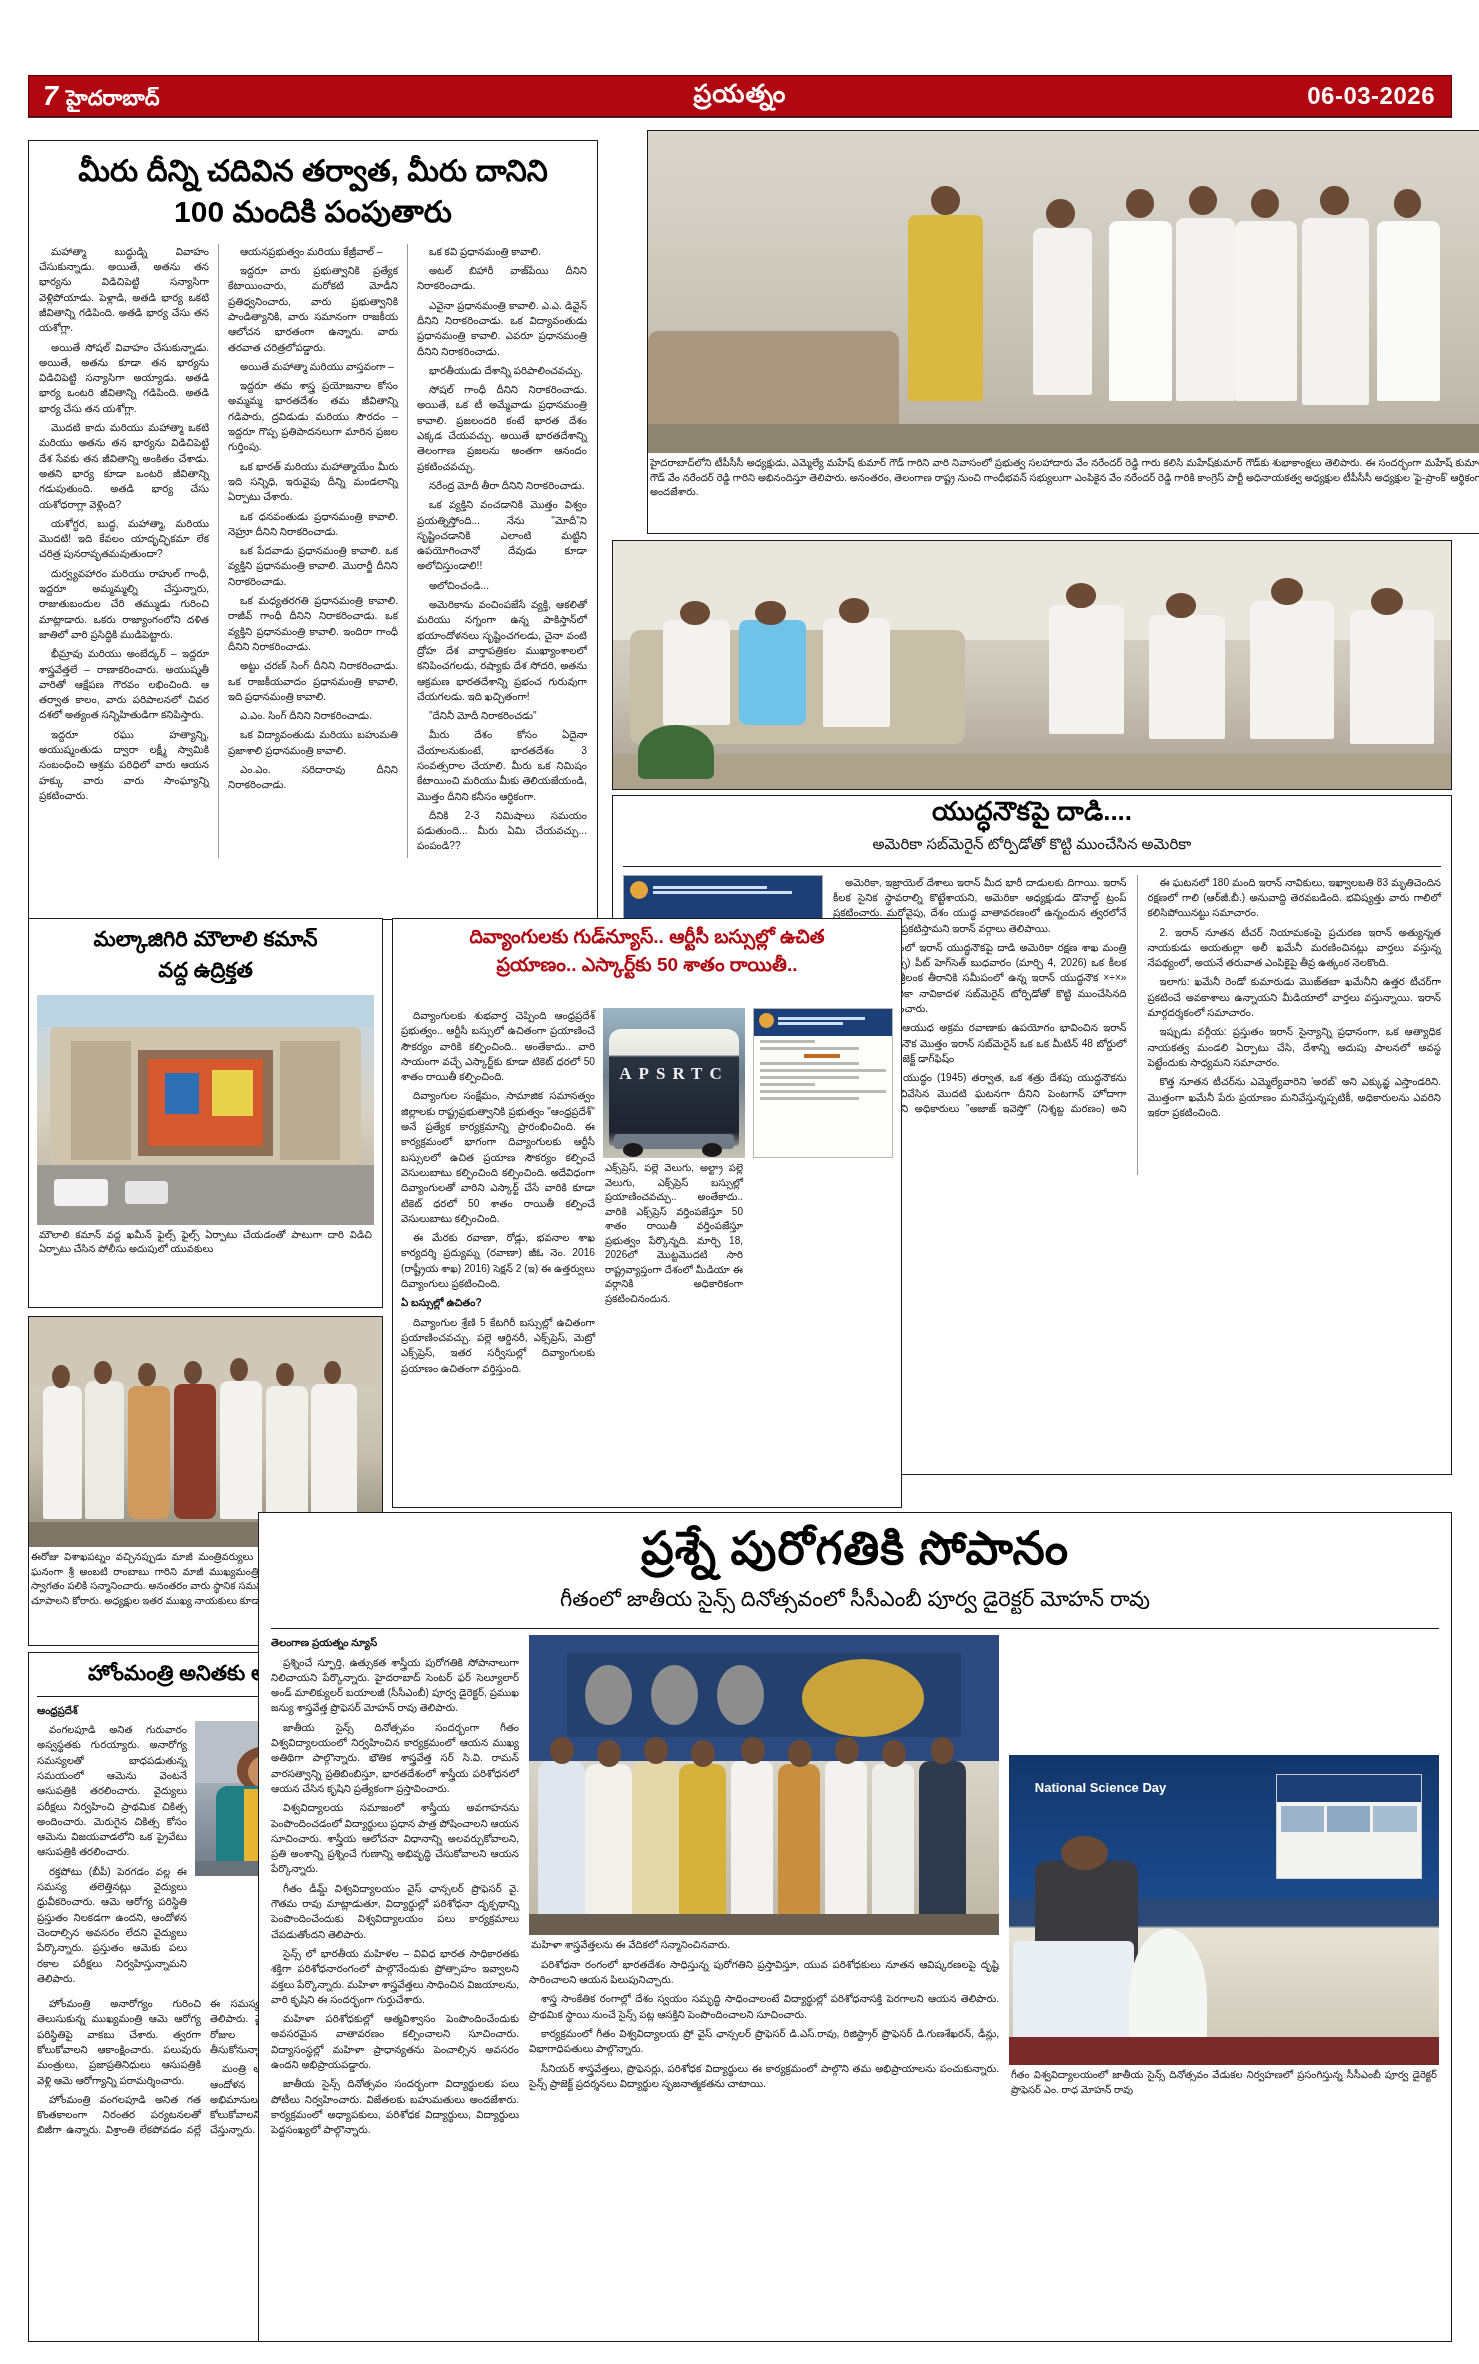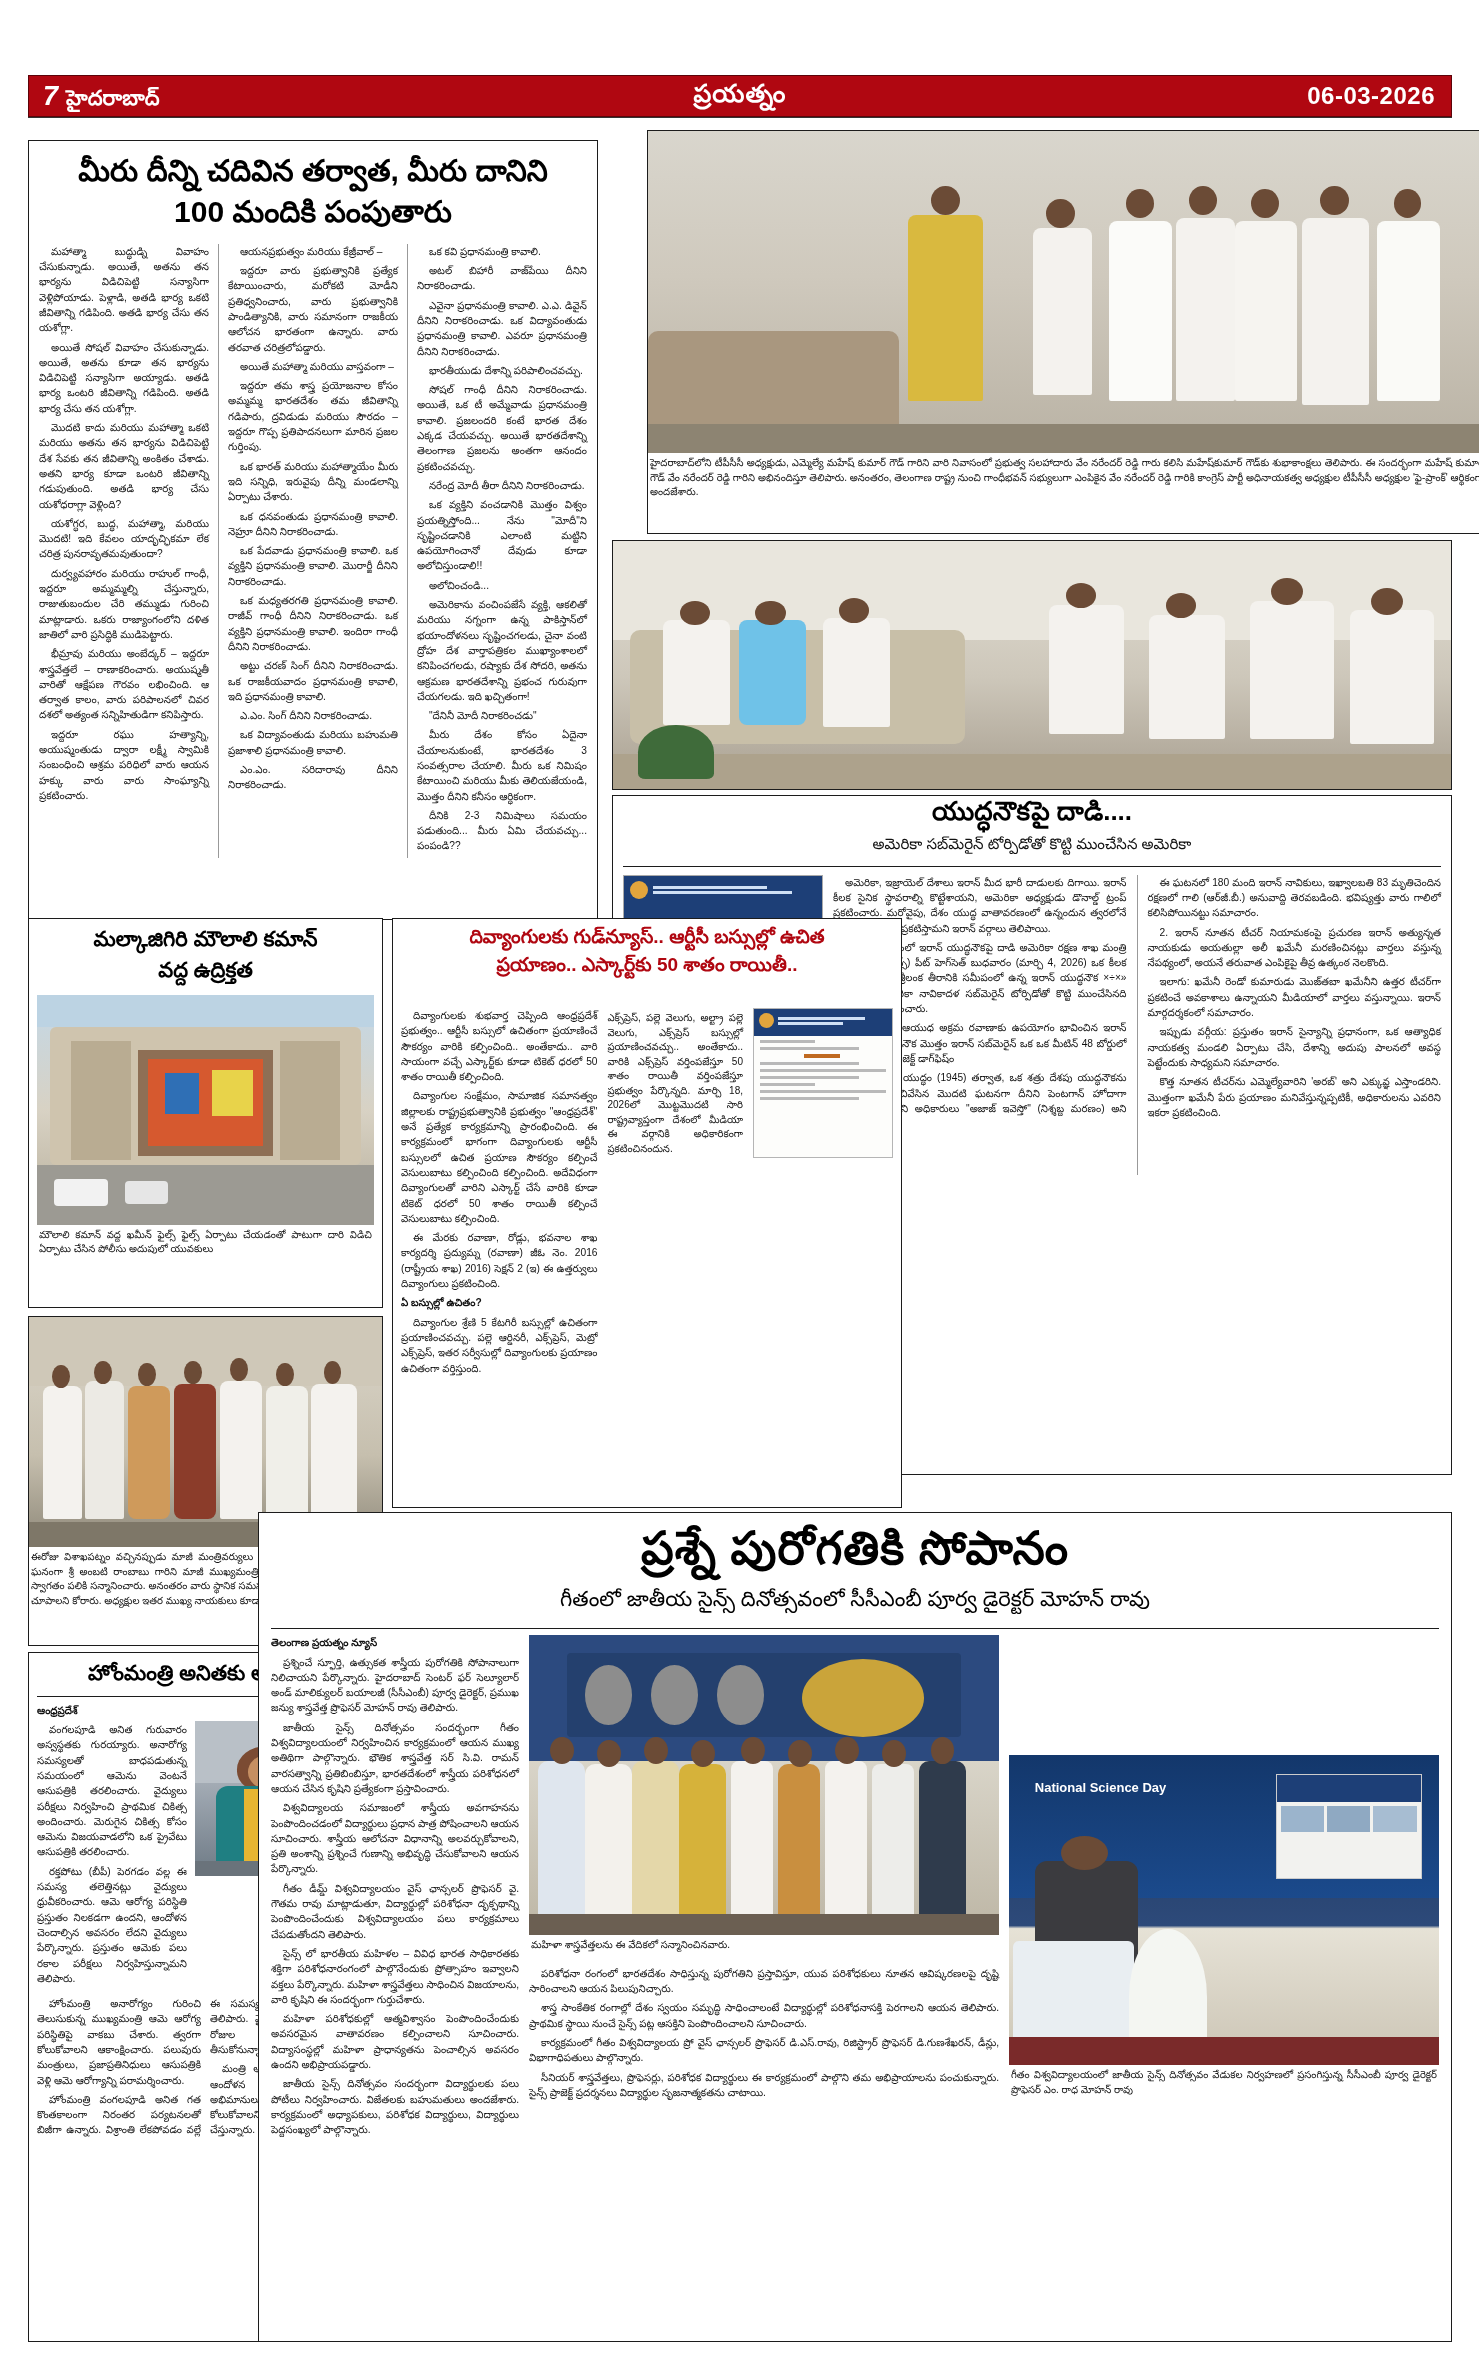--- a/index.html
+++ b/index.html
@@ -367,20 +367,27 @@
   <div style="position:absolute; left:392px; top:1002px; width:510px; height:506px; background:#fff; border:1px solid #1c1c1c; border-top:none;">
     <div style="display:flex; gap:8px; padding:6px 8px;">
       <div class="bodytext" style="width:200px;">
         <p>దివ్యాంగులకు శుభవార్త చెప్పింది ఆంధ్రప్రదేశ్ ప్రభుత్వం.. ఆర్టీసీ బస్సులో ఉచితంగా ప్రయాణించే సౌకర్యం వారికి కల్పించింది.. అంతేకాదు.. వారి సాయంగా వచ్చే ఎస్కార్ట్‌కు కూడా టికెట్ ధరలో 50 శాతం రాయితీ కల్పించింది.</p>
         <p>దివ్యాంగుల సంక్షేమం, సామాజిక సమానత్వం జిల్లాలకు రాష్ట్రప్రభుత్వానికి ప్రభుత్వం "ఆంధ్రప్రదేశ్" అనే ప్రత్యేక కార్యక్రమాన్ని ప్రారంభించింది. ఈ కార్యక్రమంలో భాగంగా దివ్యాంగులకు ఆర్టీసీ బస్సులలో ఉచిత ప్రయాణ సౌకర్యం కల్పించే వెసులుబాటు కల్పించింది కల్పించింది. అదేవిధంగా దివ్యాంగులతో వారిని ఎస్కార్ట్ చేసే వారికి కూడా టికెట్ ధరలో 50 శాతం రాయితీ కల్పించే వెసులుబాటు కల్పించింది.</p>
         <p>ఈ మేరకు రవాణా, రోడ్లు, భవనాల శాఖ కార్యదర్శి ప్రద్యుమ్న (రవాణా) జీఓ నెం. 2016 (రాష్ట్రీయ శాఖ) 2016) సెక్షన్ 2 (ఇ) ఈ ఉత్తర్వులు దివ్యాంగులు ప్రకటించింది.</p>
         <p style="font-weight:bold; text-indent:0;">ఏ బస్సుల్లో ఉచితం?</p>
         <p>దివ్యాంగుల శ్రేణి 5 కేటగిరీ బస్సుల్లో ఉచితంగా ప్రయాణించవచ్చు. పల్లె ఆర్డినరీ, ఎక్స్‌ప్రెస్, మెట్రో ఎక్స్‌ప్రెస్, ఇతర సర్వీసుల్లో దివ్యాంగులకు ప్రయాణం ఉచితంగా వర్తిస్తుంది.</p>
       </div>
       <div style="width:142px;">
+        <div class="photo ph-busimg" style="width:142px; height:150px;">
+          <div class="busbody"></div>
+          <div class="busband">APSRTC</div>
+          <div style="position:absolute; left:8%; bottom:6%; width:84%; height:10%; background:#6f7a84; border-radius:4px;"></div>
+          <div style="position:absolute; left:14%; bottom:1%; width:14%; height:9%; background:#1a1a1a; border-radius:50%;"></div>
+          <div style="position:absolute; left:70%; bottom:1%; width:14%; height:9%; background:#1a1a1a; border-radius:50%;"></div>
+        </div>
         <div class="cap">ఎక్స్‌ప్రెస్, పల్లె వెలుగు, అల్ట్రా పల్లె వెలుగు, ఎక్స్‌ప్రెస్ బస్సుల్లో ప్రయాణించవచ్చు.. అంతేకాదు.. వారికి ఎక్స్‌ప్రెస్ వర్తింపజేస్తూ 50 శాతం రాయితీ వర్తింపజేస్తూ ప్రభుత్వం పేర్కొన్నది. మార్చి 18, 2026లో మొట్టమొదటి సారి రాష్ట్రవ్యాప్తంగా దేశంలో మీడియా ఈ వర్గానికి అధికారికంగా ప్రకటించినందున.</div>
       </div>
       <div style="width:140px;">
         <div class="photo ph-doc" style="width:140px; height:150px; border:1px solid #b5b5b5;">
           <div class="doc-head" style="height:18%;">
             <div style="padding:4px 5px; display:flex; gap:4px; align-items:center;">
               <div style="width:15px;height:15px;border-radius:50%;background:#e3a53c;"></div>
               <div style="flex:1;">
                 <div style="height:3px;background:#cfe0f5;width:80%;margin-bottom:2px;"></div>
                 <div style="height:3px;background:#cfe0f5;width:60%;"></div>
@@ -447,21 +454,21 @@
           <div class="whiteshirt" style="left:63%; top:42%; width:9%; height:52%;"></div>
           <div class="headblob" style="left:65.2%; top:34%; width:5%; height:9%;"></div>
           <div class="whiteshirt" style="left:73%; top:43%; width:9%; height:51%; background:#ededea;"></div>
           <div class="headblob" style="left:75.2%; top:35%; width:5%; height:9%;"></div>
           <div style="position:absolute; left:83%; top:42%; width:10%; height:52%; background:#2f3b4c; border-radius:10px 10px 0 0;"></div>
           <div class="headblob" style="left:85.5%; top:34%; width:5%; height:9%;"></div>
           <div style="position:absolute; left:0; bottom:0; width:100%; height:7%; background:#6b5f52;"></div>
         </div>
         <div class="cap">మహిళా శాస్త్రవేత్తలను ఈ వేదికలో సన్మానించినవారు.</div>
 
-        <div class="bodytext" style="margin-top:13px;">
+        <div class="bodytext" style="margin-top:4px;">
           <p>పరిశోధనా రంగంలో భారతదేశం సాధిస్తున్న పురోగతిని ప్రస్తావిస్తూ, యువ పరిశోధకులు నూతన ఆవిష్కరణలపై దృష్టి సారించాలని ఆయన పిలుపునిచ్చారు.</p>
           <p>శాస్త్ర సాంకేతిక రంగాల్లో దేశం స్వయం సమృద్ధి సాధించాలంటే విద్యార్థుల్లో పరిశోధనాసక్తి పెరగాలని ఆయన తెలిపారు. ప్రాథమిక స్థాయి నుంచే సైన్స్ పట్ల ఆసక్తిని పెంపొందించాలని సూచించారు.</p>
           <p>కార్యక్రమంలో గీతం విశ్వవిద్యాలయ ప్రో వైస్ ఛాన్సలర్ ప్రొఫెసర్ డి.ఎస్.రావు, రిజిస్ట్రార్ ప్రొఫెసర్ డి.గుణశేఖరన్, డీన్లు, విభాగాధిపతులు పాల్గొన్నారు.</p>
           <p>సీనియర్ శాస్త్రవేత్తలు, ప్రొఫెసర్లు, పరిశోధక విద్యార్థులు ఈ కార్యక్రమంలో పాల్గొని తమ అభిప్రాయాలను పంచుకున్నారు. సైన్స్ ప్రాజెక్ట్ ప్రదర్శనలు విద్యార్థుల సృజనాత్మకతను చాటాయి.</p>
         </div>
       </div>
 
       <div style="width:430px;">
         <div class="photo ph-pod" style="width:430px; height:310px; margin-top:120px;">
           <div class="nsd-banner"></div>

